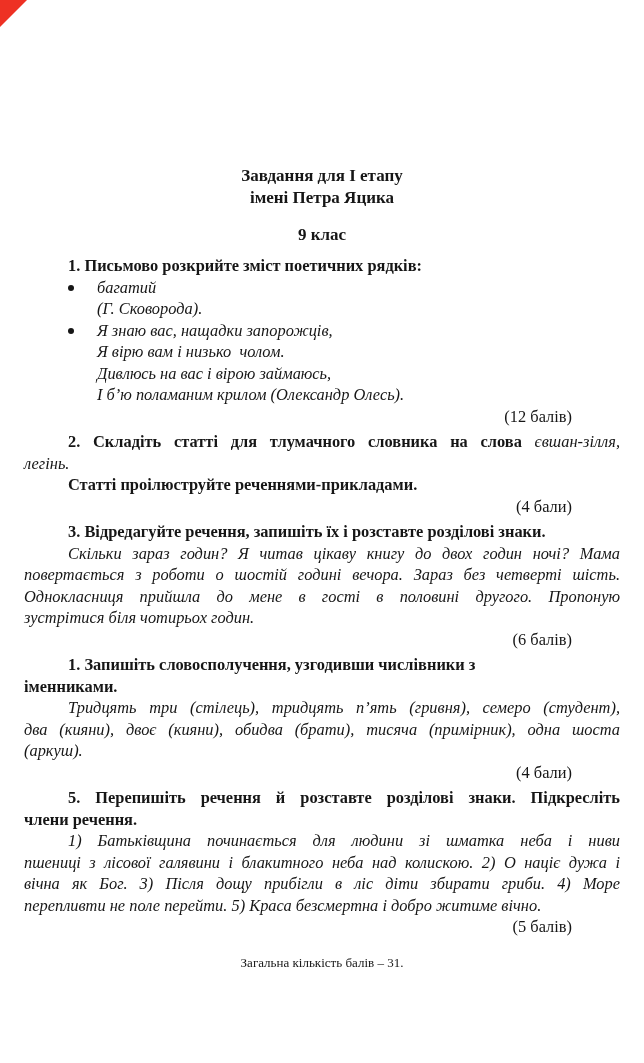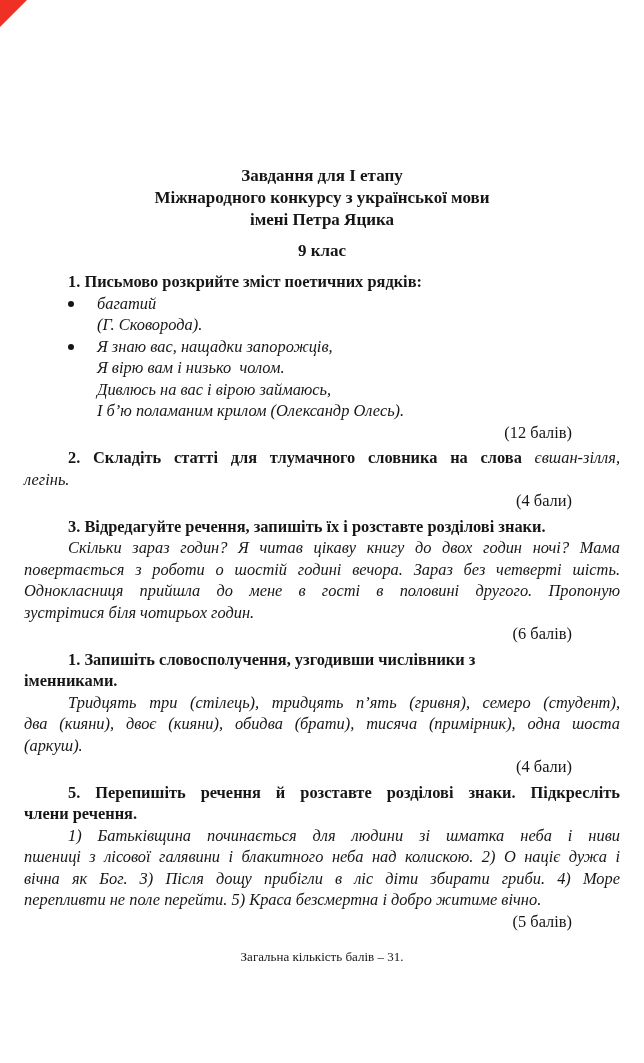--- a/index.html
+++ b/index.html
@@ -22,21 +22,21 @@
   .content {
     padding: 165px 24px 0 24px;
   }
   .title-line {
     text-align: center;
     font-weight: bold;
     font-size: 17px;
     line-height: 22px;
   }
   .grade {
-    margin-top: 9px;
+    margin-top: 15px;
     text-align: center;
     font-weight: bold;
     font-size: 17px;
     line-height: 22px;
   }
   .task { margin-top: 4px; }
   .task1 { margin-top: 9px; }
   .line {
     font-size: 16.4px;
     line-height: 21.5px;
@@ -80,21 +80,20 @@
 </style>
 </head>
 <body>
 
 <div class="page">
   <div class="corner-marker"></div>
 
   <div class="content">
 
     <div class="title-line">Завдання для І етапу</div>
-    <div class="title-line">Міжнародного конкурсу з української мови</div>
     <div class="title-line">імені Петра Яцика</div>
 
     <div class="grade">9 клас</div>
 
     <div class="task task1">
       <div class="line bold indent">1. Письмово розкрийте зміст поетичних рядків:</div>
       <div class="bullet-line">
         <span class="bullet-icon"></span>
         <div class="line italic">багатий</div>
         <div class="line italic">(Г. Сковорода).</div>
@@ -105,20 +104,21 @@
         <div class="line italic">Я вірю вам і низько  чолом.</div>
         <div class="line italic">Дивлюсь на вас і вірою займаюсь,</div>
         <div class="line italic">І б’ю поламаним крилом (Олександр Олесь).</div>
       </div>
       <div class="score">(12 балів)</div>
     </div>
 
     <div class="task">
       <div class="jline indent"><span class="bold">2. Складіть статті для тлумачного словника на слова</span> <span class="italic">євшан-зілля,</span></div>
       <div class="line italic">легінь.</div>
+      <div class="line bold indent">Статті проілюструйте реченнями-прикладами.</div>
       <div class="score">(4 бали)</div>
     </div>
 
     <div class="task">
       <div class="line bold indent">3. Відредагуйте речення, запишіть їх і розставте розділові знаки.</div>
       <div class="jline italic indent">Скільки зараз годин? Я читав цікаву книгу до двох годин ночі? Мама</div>
       <div class="jline italic">повертається з роботи о шостій годині вечора. Зараз без четверті шість.</div>
       <div class="jline italic">Однокласниця прийшла до мене в гості в половині другого. Пропоную</div>
       <div class="line italic">зустрітися біля чотирьох годин.</div>
       <div class="score">(6 балів)</div>

